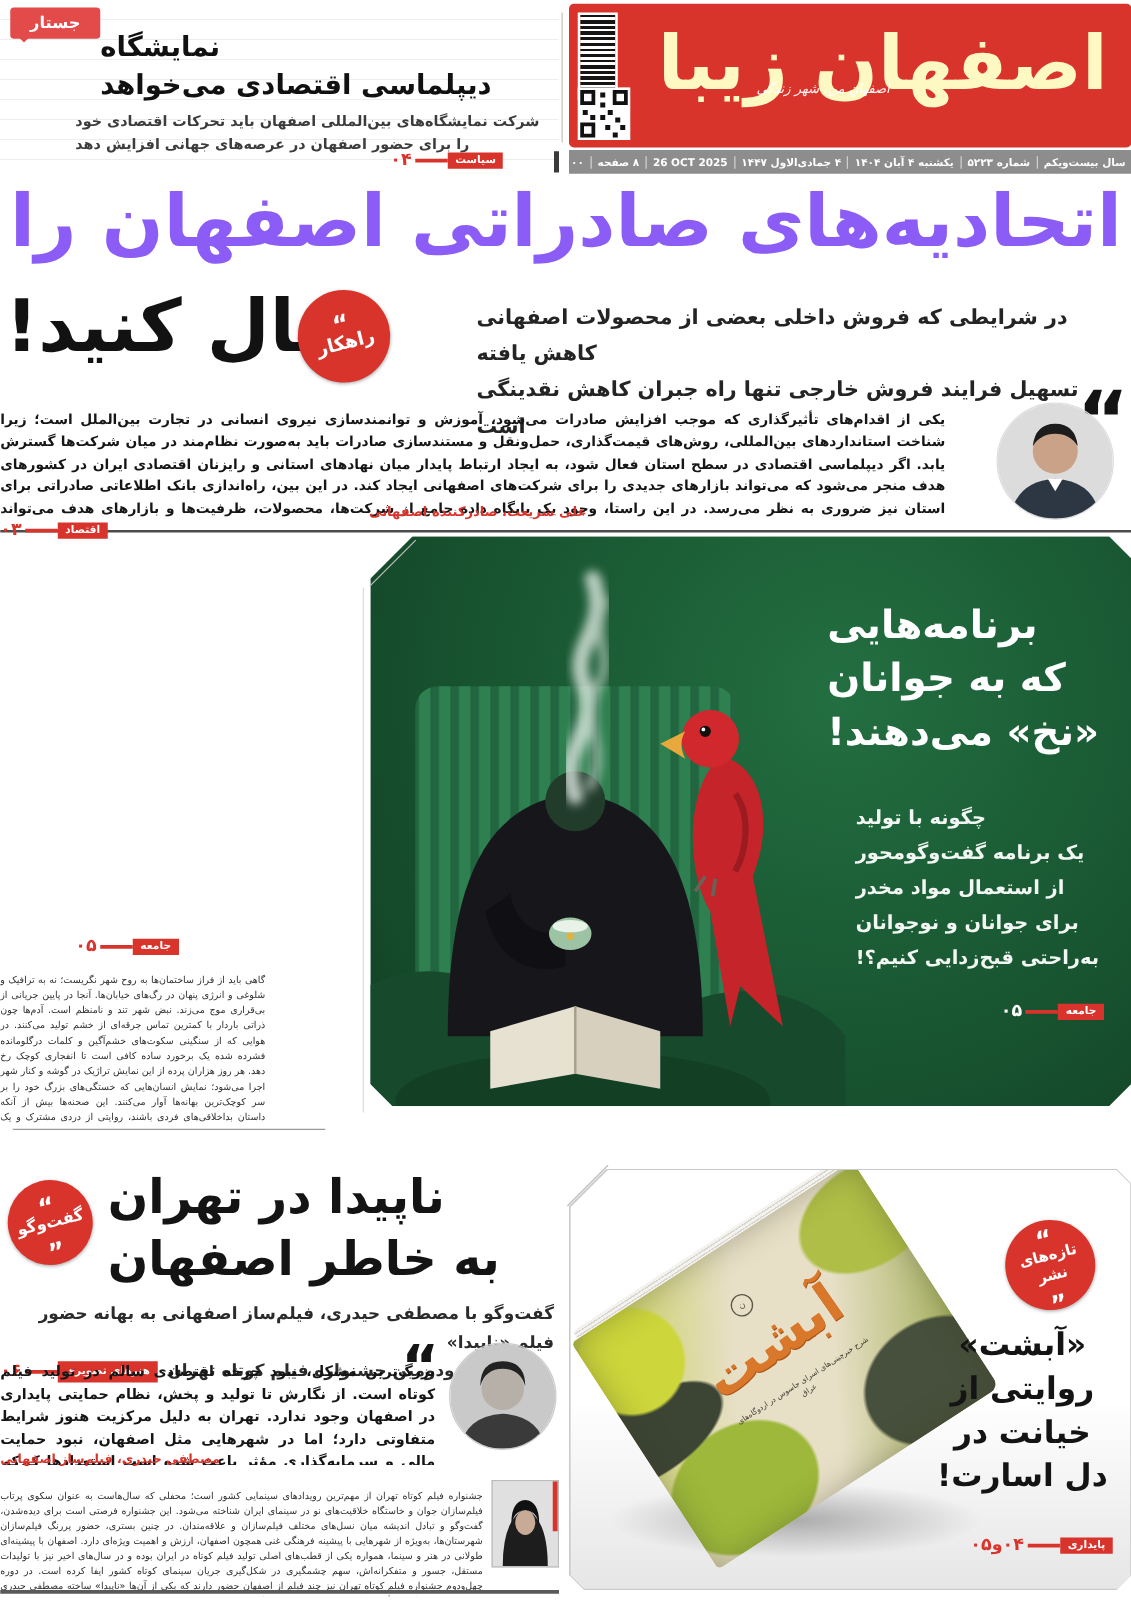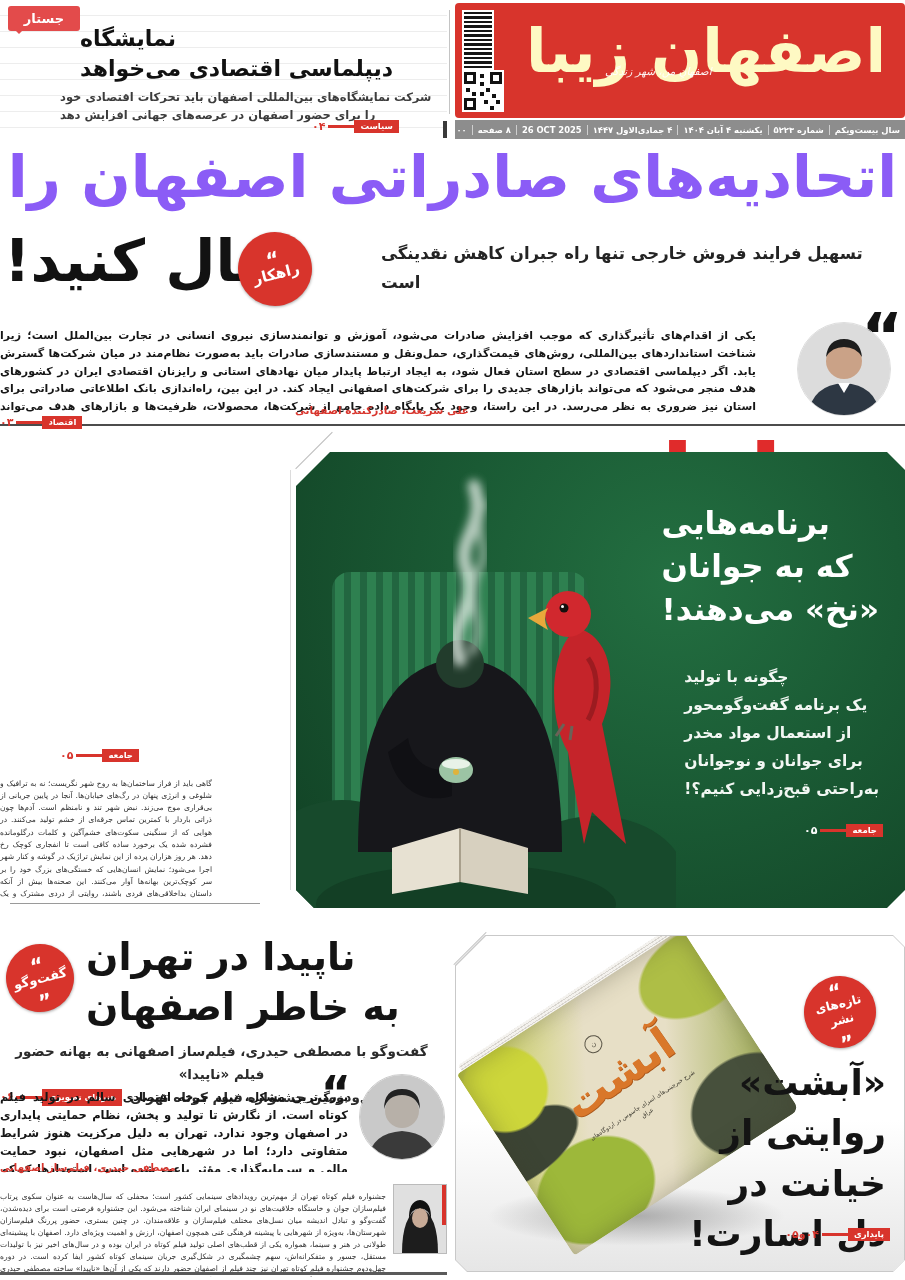--- a/index.html
+++ b/index.html
@@ -50,51 +50,51 @@
   .lead-avatar{right:14px;top:322px;width:92px;height:92px;border-radius:50%;overflow:hidden;border:1px solid #ddd;}
   .lead-body{left:0;top:316px;width:756px;height:88px;font-size:11px;font-weight:bold;color:#161616;
     text-align:justify;line-height:1.62;overflow:hidden;}
   .lead-byline{right:436px;top:404px;font-size:10.5px;font-weight:bold;color:#d8342c;}
   .rule-economy{left:0;top:424px;width:905px;height:2px;background:#4c4c4c;}
   .label-economy{left:0;top:416px;}
   
   .sec-label{display:flex;align-items:center;direction:rtl;}
   .sec-box{background:#d8342c;color:#fff;font-size:8.5px;font-weight:bold;padding:1px 6px 2px;white-space:nowrap;}
   .sec-line{width:26px;height:3px;background:#d8342c;}
-  .sec-num{color:#d8342c;font-size:11px;font-weight:bold;padding-right:3px;}
+  .sec-num{color:#d8342c;font-size:14px;font-weight:bold;padding-right:3px;}
   .on-green .sec-num{color:#fff;}
   
   .word{font-weight:bold;line-height:1;white-space:nowrap;}
   .w1{right:8px;top:432px;font-size:96px;color:#e02b2b;}
   .w2{right:46px;top:524px;font-size:96px;color:#141414;}
   .w3{right:32px;top:614px;font-size:96px;color:#e02b2b;}
   .op-question{right:10px;top:700px;width:260px;text-align:left;font-size:15.5px;font-weight:bold;color:#141414;line-height:1.55;}
   .op-label{left:60px;top:749px;}
   .op-photo{right:218px;top:770px;width:52px;height:70px;}
   .photo-frame{border:1px solid #bbb;overflow:hidden;position:relative;background:#e3e3e3;}
   .photo-redbar{position:absolute;right:0;top:0;width:4px;height:40px;background:#d8342c;}
   .op-caption{right:214px;top:843px;width:60px;text-align:center;font-size:7.5px;font-weight:bold;color:#333;line-height:1.3;}
   .op-body{left:0;top:770px;width:212px;height:122px;font-size:7.6px;color:#2e2e2e;text-align:justify;
     line-height:1.62;overflow:hidden;}
   .mid-vline{left:290px;top:470px;width:1px;height:420px;background:#dcdcdc;}
   .mid-rule{left:10px;top:903px;width:250px;height:1px;background:#9a9a9a;}
   
-  .green-card{left:296px;top:452px;width:609px;height:456px;
+  .green-card{left:296px;top:429px;width:609px;height:456px;
     background:radial-gradient(circle at 62% 28%,#236f41 0%,#1a5a34 45%,#11402­4 100%);
     background:radial-gradient(circle at 62% 28%,#236f41 0%,#1a5a34 45%,#114024 100%);
     clip-path:polygon(34px 0,591px 0,609px 18px,609px 438px,591px 456px,18px 456px,0 438px,0 34px);}
   .green-corner-line{left:288px;top:450px;width:52px;height:1px;background:#bdbdbd;transform:rotate(-45deg);}
   .gc-h{right:26px;top:50px;text-align:left;color:#fff;font-weight:bold;font-size:31px;line-height:1.38;position:absolute;}
   .gc-dek{right:26px;top:212px;text-align:left;color:#f2f7f3;font-weight:bold;font-size:15.5px;line-height:1.8;position:absolute;}
   .gc-label{position:absolute;right:22px;top:372px;}
   
   .bl{left:0;top:912px;width:447px;height:368px;}
   .badge-goftogu{left:6px;top:32px;width:68px;height:68px;font-size:13px;position:absolute;}
   .bl-h{right:4px;top:20px;text-align:left;position:absolute;left:86px;font-size:38px;font-weight:bold;color:#141414;line-height:1.32;}
-  .bl-dek{right:4px;top:128px;position:absolute;text-align:center;left:0;font-size:13.5px;font-weight:bold;color:#2b2b2b;line-height:1.7;}
+  .bl-dek{right:4px;top:128px;position:absolute;text-align:right;left:0;font-size:13.5px;font-weight:bold;color:#2b2b2b;line-height:1.7;}
   .bl-dek .line2{display:flex;justify-content:flex-end;align-items:center;gap:8px;direction:rtl;}
   .bl-quote-mark{right:96px;top:168px;font-size:46px;position:absolute;}
   .bl-avatar{right:2px;top:162px;width:84px;height:84px;border-radius:50%;overflow:hidden;border:1px solid #ccc;position:absolute;}
   .bl-quote{left:0;top:164px;width:348px;height:84px;position:absolute;font-size:11.5px;font-weight:bold;
     color:#161616;text-align:justify;line-height:1.58;overflow:hidden;}
   .bl-quote-byline{left:0;top:250px;width:348px;position:absolute;text-align:left;font-size:10px;font-weight:bold;color:#d8342c;}
   .bl-photo{right:0;top:272px;width:52px;height:68px;position:absolute;}
   .bl-caption{right:-4px;top:342px;width:60px;text-align:center;position:absolute;font-size:7.5px;font-weight:bold;color:#333;line-height:1.3;margin-top:41px;}
   .bl-body{left:0;top:271px;width:386px;height:86px;position:absolute;font-size:7.6px;color:#2e2e2e;
     text-align:justify;line-height:1.6;overflow:hidden;}
@@ -118,21 +118,21 @@
       radial-gradient(ellipse at 85% 85%,#47503c 0 18%,rgba(0,0,0,0) 19%),
       radial-gradient(ellipse at 95% 20%,#aebe46 0 16%,rgba(0,0,0,0) 17%),
       linear-gradient(120deg,#bfca3e 0%,#e7dfc6 38%,#e7dfc6 62%,#8fa23a 100%);
     box-shadow:inset 0 0 24px rgba(60,60,40,.35);}
   .book-title{position:absolute;right:70px;top:62px;color:#d9772a;font-size:44px;font-weight:bold;
     text-shadow:0 1px 0 #a9561a;transform:rotate(-2deg);}
   .book-sub{position:absolute;right:64px;top:122px;width:130px;color:#3d3a30;font-size:6px;text-align:center;line-height:1.5;}
   .book-logo{position:absolute;right:128px;top:40px;width:16px;height:16px;border-radius:50%;border:1px solid #5a5547;
     color:#5a5547;font-size:7px;display:flex;align-items:center;justify-content:center;}
   .badge-nashr{position:absolute;right:28px;top:40px;width:72px;height:72px;font-size:12px;line-height:1.25;}
-  .bk-h{position:absolute;right:18px;top:122px;text-align:right;font-size:36px;font-weight:bold;color:#141414;line-height:1.4;}
+  .bk-h{position:absolute;right:18px;top:122px;text-align:center;font-size:25px;font-weight:bold;color:#141414;line-height:1.4;}
   .bk-label{position:absolute;right:14px;top:292px;}
   
   .photo-frame svg,.round-photo svg{display:block;width:100%;height:100%;}
 </style>
 </head>
 <body>
 
 <div class="abs ruled-bg"></div>
 
 <div class="abs tag-bubble">
@@ -185,20 +185,21 @@
   <span>۸ صفحه</span>
   <span>۱۰۰۰۰ تومان</span>
 
 </div>
 <div class="abs head-vline"></div>
 <div class="abs head-tick"></div>
 
 <div class="abs lead-h1">اتحادیه‌های صادراتی اصفهان را</div>
 <div class="abs lead-h2">فعال کنید!</div>
 <div class="abs lead-dek">
+  <div>در شرایطی که فروش داخلی بعضی از محصولات اصفهانی کاهش یافته</div>
   <div>تسهیل فرایند فروش خارجی تنها راه جبران کاهش نقدینگی است</div>
 </div>
 <div class="abs badge badge-rahkar">
   <span class="q">“</span>
   <span>راهکار</span>
 </div>
 
 <div class="abs quote-mark lead-quote">“</div>
 <div class="abs lead-avatar round-photo">
   <svg viewBox="0 0 92 92">

